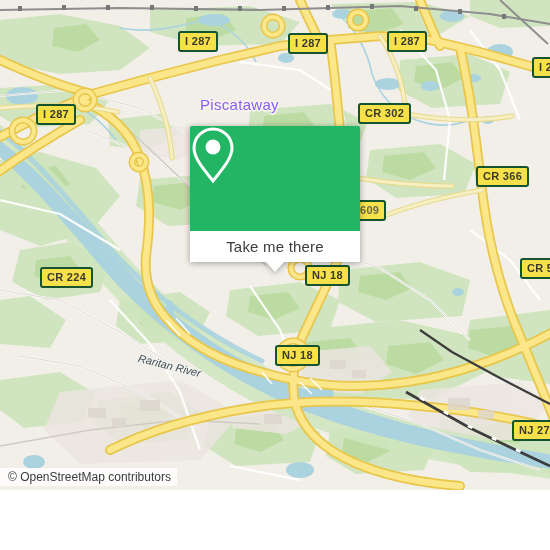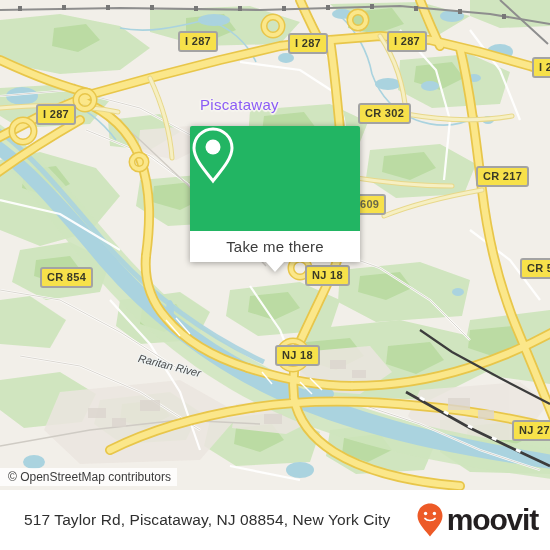--- a/index.html
+++ b/index.html
@@ -12,21 +12,21 @@
   #app{position:relative;width:550px;height:550px;overflow:hidden;background:#fff;}
 
   
   #map{position:absolute;left:0;top:0;width:550px;height:490px;overflow:hidden;background:#f2efe9;}
   #map svg{position:absolute;left:0;top:0;}
 
   
   .shield{
     position:absolute;
     background:#f7e14a;
-    border:2px solid #a3a3a3;
+    border:2px solid #14532d;
     border-radius:3px;
     color:#3a3a28;
     font-size:11px;
     font-weight:bold;
     line-height:14px;
     padding:1px 5px 2px 5px;
     white-space:nowrap;
     letter-spacing:.3px;
     box-sizing:border-box;
   }
@@ -381,23 +381,23 @@
     <div class="place-label" style="left:200px;top:96px;">Piscataway</div>
 
     <div class="river-label" style="left:140px;top:352px;">Raritan River</div>
 
     <div class="shield" style="left:178px;top:31px;">I 287</div>
     <div class="shield" style="left:288px;top:33px;">I 287</div>
     <div class="shield" style="left:387px;top:31px;">I 287</div>
     <div class="shield" style="left:532px;top:57px;">I 2</div>
     <div class="shield" style="left:36px;top:104px;">I 287</div>
     <div class="shield" style="left:358px;top:103px;">CR 302</div>
-    <div class="shield" style="left:476px;top:166px;">CR 217</div>
-    <div class="shield dim" style="left:353px;top:194px;">609</div>
-    <div class="shield" style="left:40px;top:267px;">CR 854</div>
+    <div class="shield" style="left:476px;top:166px;">CR 366</div>
+    <div class="shield dim" style="left:353px;top:200px;">609</div>
+    <div class="shield" style="left:40px;top:267px;">CR 224</div>
     <div class="shield" style="left:305px;top:265px;">NJ 18</div>
     <div class="shield" style="left:520px;top:258px;">CR 5</div>
     <div class="shield" style="left:275px;top:345px;">NJ 18</div>
     <div class="shield" style="left:512px;top:420px;">NJ 27</div>
 
     <div id="popup">
       <div class="head">
         <svg width="46" height="58" viewBox="0 0 46 58">
           <path d="M23 3 C12.5 3 4 11.5 4 22 C4 34 18 48 23 55 C28 48 42 34 42 22 C42 11.5 33.5 3 23 3 Z" fill="none" stroke="#ffffff" stroke-width="3"></path>
           <circle cx="23" cy="21" r="7.5" fill="#ffffff"></circle>
@@ -405,26 +405,14 @@
       </div>
       <div class="foot">
         <span>Take me there</span>
       </div>
       <div class="tail"></div>
     </div>
 
     <div id="attrib">© OpenStreetMap contributors</div>
   </div>
 
-  <div id="footer">
-    <div class="addr">517 Taylor Rd, Piscataway, NJ 08854, New York City</div>
-    <div class="brand">
-      <svg width="26" height="34" viewBox="0 0 26 34">
-        <path d="M13 0.5 C6 0.5 0.5 6 0.5 13 C0.5 21 10 29 13 33.5 C16 29 25.5 21 25.5 13 C25.5 6 20 0.5 13 0.5 Z" fill="#ed5a27"></path>
-        <circle cx="8.6" cy="10.5" r="1.7" fill="#ffffff"></circle>
-        <circle cx="17.4" cy="10.5" r="1.7" fill="#ffffff"></circle>
-        <path d="M8 15.4 C10 18.2 16 18.2 18 15.4" fill="none" stroke="#ffffff" stroke-width="1.7" stroke-linecap="round"></path>
-      </svg>
-      <span class="word">moovit</span>
-    </div>
-  </div>
 
 </div>
 
 </body></html>

